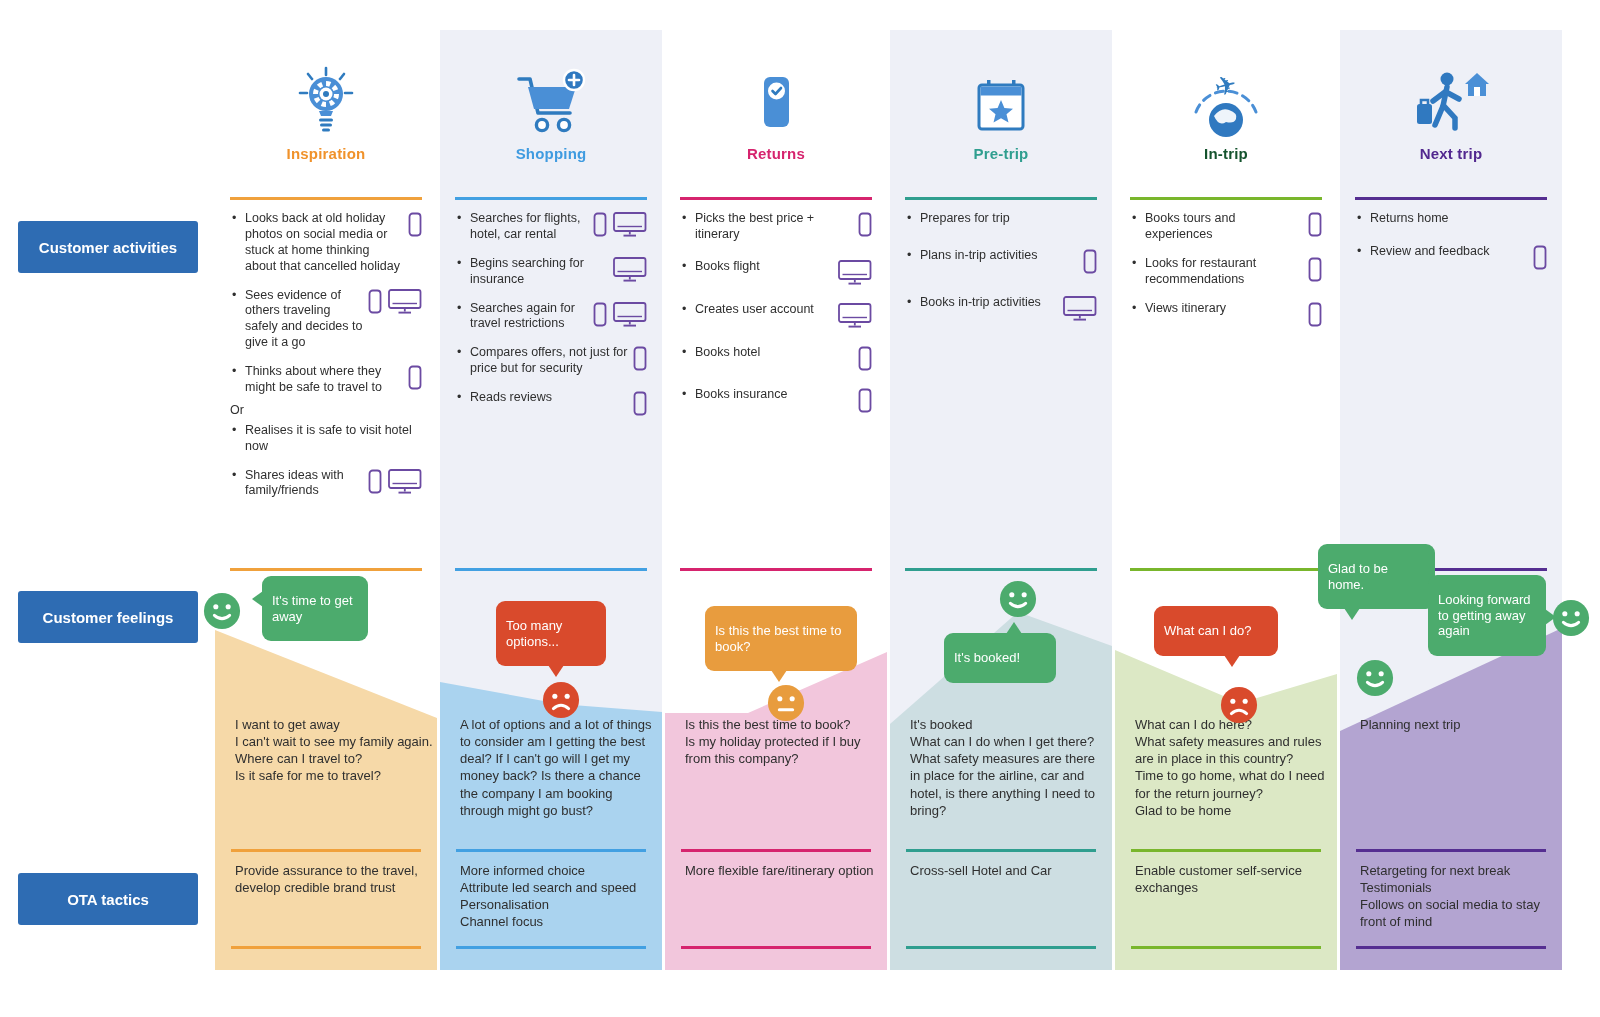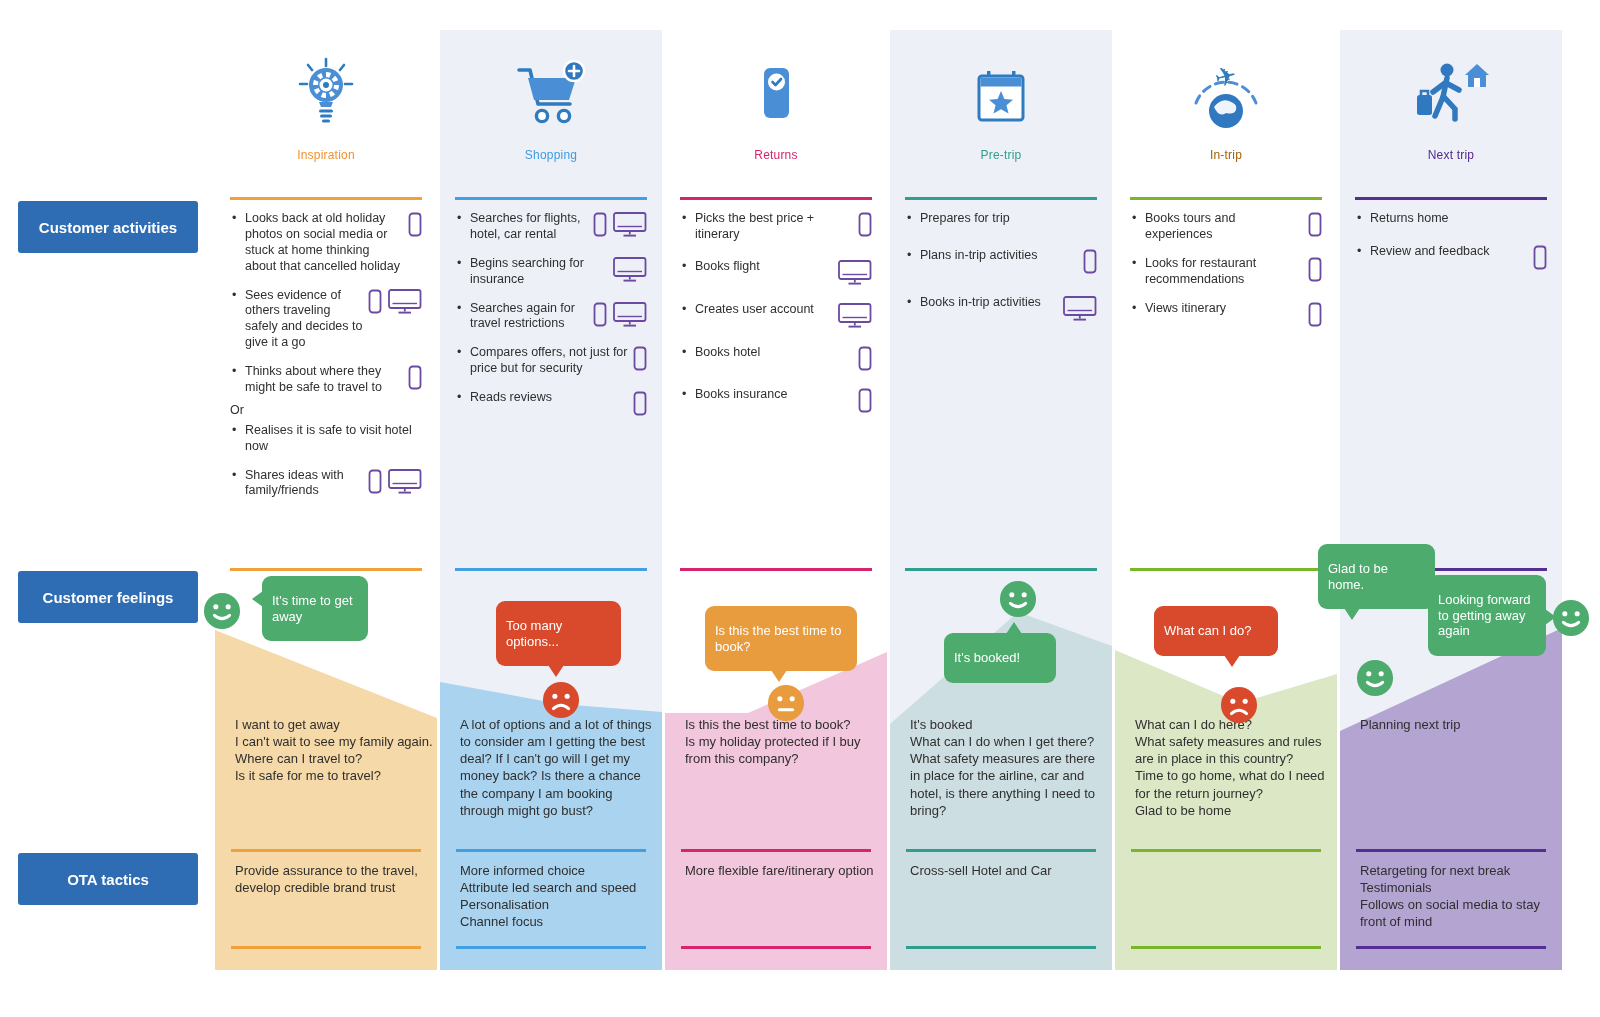--- a/index.html
+++ b/index.html
@@ -2,28 +2,28 @@
 <html><head>
 <meta charset="utf-8">
 <style>
   html,body{margin:0;padding:0;background:#fff;}
   body{width:1600px;height:1017px;position:relative;overflow:hidden;
        font-family:"Liberation Sans",sans-serif;color:#2f2f2f;}
   svg{display:block;}
   #moodlayer{position:absolute;left:0;top:0;z-index:0;}
   .rowlab{position:absolute;left:18px;width:180px;height:52px;background:#2e6cb3;color:#fff;
           font-size:15px;font-weight:bold;display:flex;align-items:center;justify-content:center;
-          border-radius:3px;z-index:5;}
+          border-radius:3px;z-index:5;margin-top:20px;}
   .col{position:absolute;top:0;width:222px;height:1017px;z-index:2;}
   .head{position:absolute;top:44px;left:0;width:222px;height:118px;display:flex;
         flex-direction:column;align-items:center;justify-content:flex-end;}
   .iconbox{height:84px;display:flex;align-items:flex-end;justify-content:center;}
-  .stitle{font-size:12px;font-weight:normal;margin-top:19px;letter-spacing:.2px;}
+  .stitle{font-size:15px;font-weight:bold;margin-top:7px;letter-spacing:.2px;}
   .t-insp{color:#f0922b}.t-shop{color:#3f9be0}.t-book{color:#d6246e}
-  .t-pre{color:#2f9e8f}.t-in{color:#a16207}.t-next{color:#52288f}
+  .t-pre{color:#2f9e8f}.t-in{color:#14532d}.t-next{color:#52288f}
   .acts{position:absolute;top:197px;left:15px;width:192px;height:374px;box-sizing:border-box;
         border-top:3px solid;border-bottom:3px solid;padding:11px 0 0 2px;}
   .b-insp{border-color:#f0a13c}.b-shop{border-color:#42a0e2}.b-book{border-color:#d6246e}
   .b-pre{border-color:#2f9e8f}.b-in{border-color:#79b62c}.b-next{border-color:#552e91}
   .bg-insp{background:#f0a13c}.bg-shop{background:#42a0e2}.bg-book{background:#d6246e}
   .bg-pre{background:#2f9e8f}.bg-in{background:#79b62c}.bg-next{background:#552e91}
   .act{display:flex;margin-bottom:13px;font-size:12.5px;line-height:1.27;}
   .c3 .act{margin-bottom:16px}.c4 .act{margin-bottom:21px}.c6 .act{margin-bottom:17px}
   .bu{width:13px;flex:0 0 13px;}
   .bu::before{content:"•";}
@@ -402,20 +402,21 @@
             <rect x="1.5" y="1.5" width="11" height="22" rx="3.2" fill="none" stroke="#6b4aa2" stroke-width="1.8"></rect>
           </svg>
         </span>
       </div>
   </div>
   <div class="quote">What can I do here?
 What safety measures and rules are in place in this country?
 Time to go home, what do I need for the return journey?
 Glad to be home</div>
   <div class="tacline bg-in"></div>
+  <div class="tactics">Enable customer self-service exchanges</div>
   <div class="botline bg-in"></div>
 </div>
 
 <div class="col c6" style="left:1340px">
   <div class="head">
     <div class="iconbox">
       <svg width="84" height="70" viewBox="0 0 84 70">
         <path d="M56 16 L68 5 L80 16 Z" fill="#4a8fd6"></path>
         <rect x="59" y="15" width="18" height="13" fill="#4a8fd6"></rect>
         <rect x="65" y="19" width="6" height="9" fill="#fff"></rect>
@@ -457,21 +458,21 @@
 </div>
 
 <div class="bubble" style="left:262px;top:576px;width:106px;--c:#4cab6d"><span>It's time to get away</span><i class="tail tail-left"></i></div>
 <svg class="smiley" style="left:203px;top:592px" width="38" height="38" viewBox="0 0 40 40">
     <circle cx="20" cy="20" r="19" fill="#4cab6d"></circle>
     <circle cx="13.5" cy="15.5" r="2.7" fill="#fff"></circle>
     <circle cx="26.5" cy="15.5" r="2.7" fill="#fff"></circle>
     <path d="M12 24.5 Q20 31.5 28 24.5" stroke="#fff" stroke-width="3.2" fill="none" stroke-linecap="round"></path>
   </svg>
 
-<div class="bubble" style="left:496px;top:601px;width:125px;--c:#d94a2c"><span>Too many options...</span><i class="tail tail-bottom" style="left:52px"></i></div>
+<div class="bubble" style="left:496px;top:601px;width:110px;--c:#d94a2c"><span>Too many options...</span><i class="tail tail-bottom" style="left:52px"></i></div>
 <svg class="smiley" style="left:542px;top:681px" width="38" height="38" viewBox="0 0 40 40">
     <circle cx="20" cy="20" r="19" fill="#d94a2c"></circle>
     <circle cx="13.5" cy="16" r="2.7" fill="#fff"></circle>
     <circle cx="26.5" cy="16" r="2.7" fill="#fff"></circle>
     <path d="M12 29 Q20 22 28 29" stroke="#fff" stroke-width="3.2" fill="none" stroke-linecap="round"></path>
   </svg>
 
 <div class="bubble" style="left:705px;top:606px;width:152px;--c:#e89c3e"><span>Is this the best time to book?</span><i class="tail tail-bottom" style="left:66px"></i></div>
 <svg class="smiley" style="left:767px;top:684px" width="38" height="38" viewBox="0 0 40 40">
     <circle cx="20" cy="20" r="19" fill="#e89c3e"></circle>

